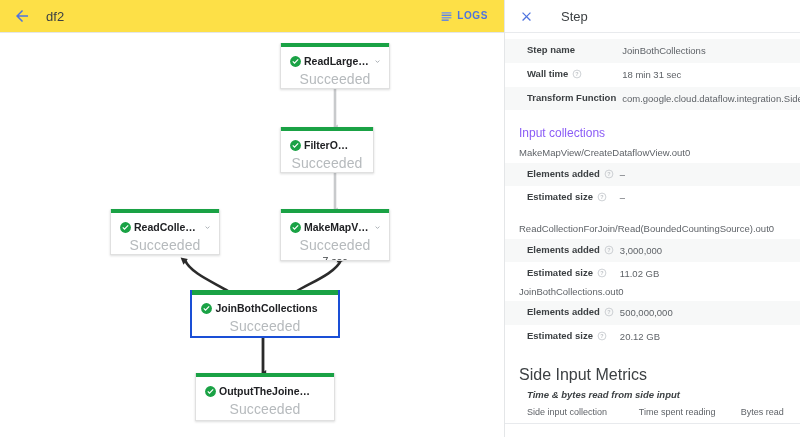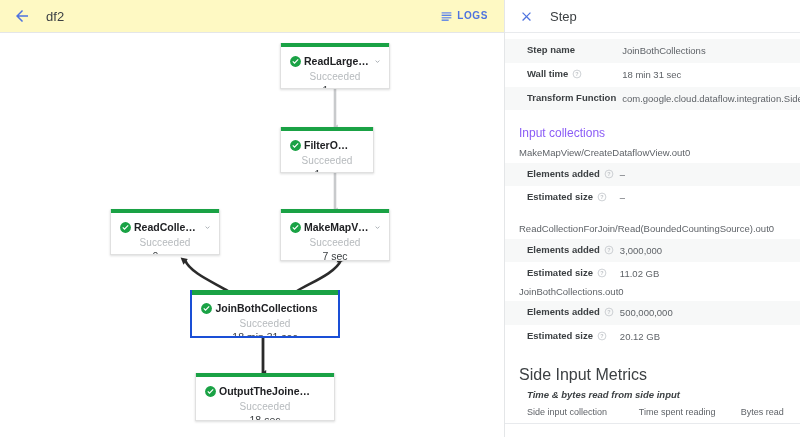--- a/index.html
+++ b/index.html
@@ -12,21 +12,21 @@
   }
   #app { position: relative; width: 800px; height: 437px; background: #fff; }
 
   
   #left-pane {
     position: absolute; left: 0; top: 0; width: 504px; height: 437px;
     background: #ffffff; overflow: hidden;
   }
   #left-header {
     position: absolute; left: 0; top: 0; width: 504px; height: 33px;
-    background: #fef9c3; border-bottom: 1px solid #e4e6e8;
+    background: #fde047; border-bottom: 1px solid #e4e6e8;
     display: flex; align-items: center; padding: 0 12px;
   }
   #back-arrow {
     width: 20px; height: 20px; display: flex; align-items: center;
     justify-content: center; cursor: pointer; flex: 0 0 auto;
   }
   #back-arrow svg { display: block; }
   #job-title {
     font-size: 13px; color: #3c4043; margin-left: 14px;
     letter-spacing: .1px; white-space: nowrap;
@@ -74,38 +74,38 @@
   .check-icon { flex: 0 0 auto; display: block; }
   .node-title {
     flex: 1 1 auto; text-align: center;
     font-size: 10.5px; font-weight: bold; color: #202124;
     white-space: nowrap; overflow: hidden; text-overflow: ellipsis;
     padding: 0 2px;
   }
   .chev { flex: 0 0 auto; width: 12px; display: flex; justify-content: center; }
   .chev-spacer { flex: 0 0 auto; width: 12px; }
   .node-status {
-    text-align: center; font-size: 10px; color: #b6babd;
+    text-align: center; font-size: 14px; color: #b6babd;
     margin-top: 1px; letter-spacing: .1px;
   }
   .node-time {
     text-align: center; font-size: 10.5px; color: #3c4043; margin-top: 2px;
   }
 
   
   #right-pane {
     position: absolute; left: 504px; top: 0; width: 296px; height: 437px;
     background: #ffffff; border-left: 1px solid #e4e6e8; overflow: hidden;
   }
   #right-header {
     height: 33px; display: flex; align-items: center; padding: 0 14px;
     border-bottom: 1px solid #e8eaed; background: #fff;
   }
   #close-icon { cursor: pointer; display: block; }
-  #step-title { font-size: 13px; color: #3c4043; margin-left: 16px; }
+  #step-title { font-size: 13px; color: #3c4043; margin-left: 27px; }
 
   #right-body { padding: 0; }
 
   .kv-table { width: 100%; border-collapse: collapse; margin-top: 6px; }
   .kv-row { }
   .kv-row.shade { background: #f7f8f8; }
   .kv-key {
     padding: 5px 6px 5px 22px; font-size: 9.5px; font-weight: bold;
     color: #3c4043; white-space: nowrap; vertical-align: top; width: 112px;
   }

